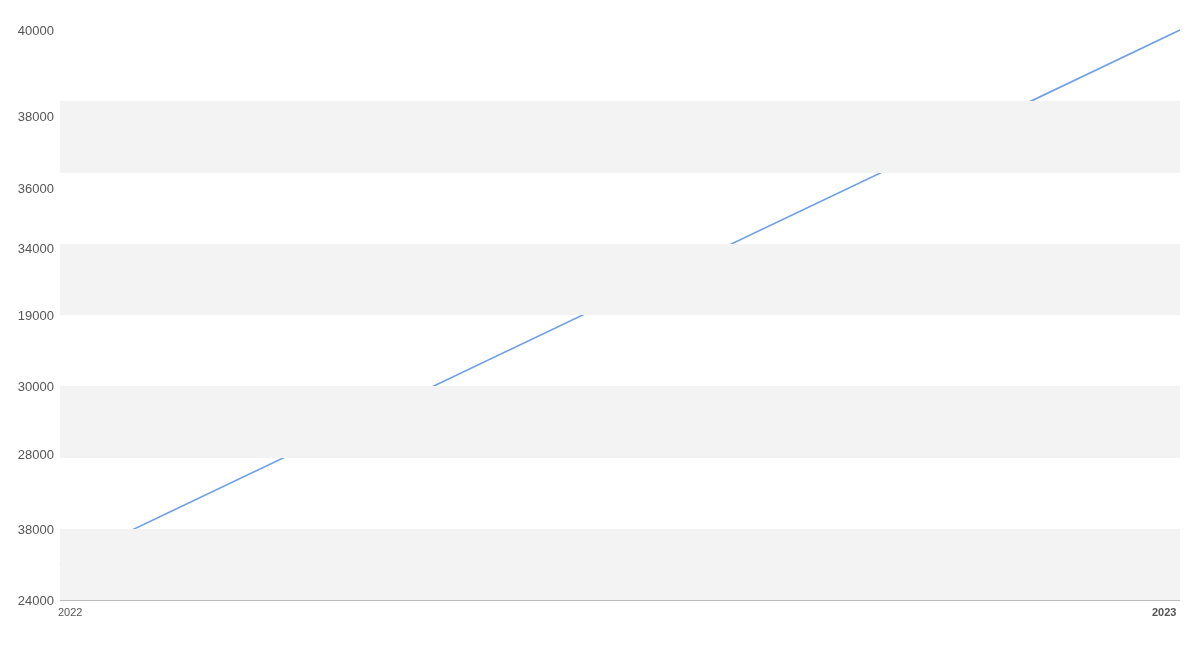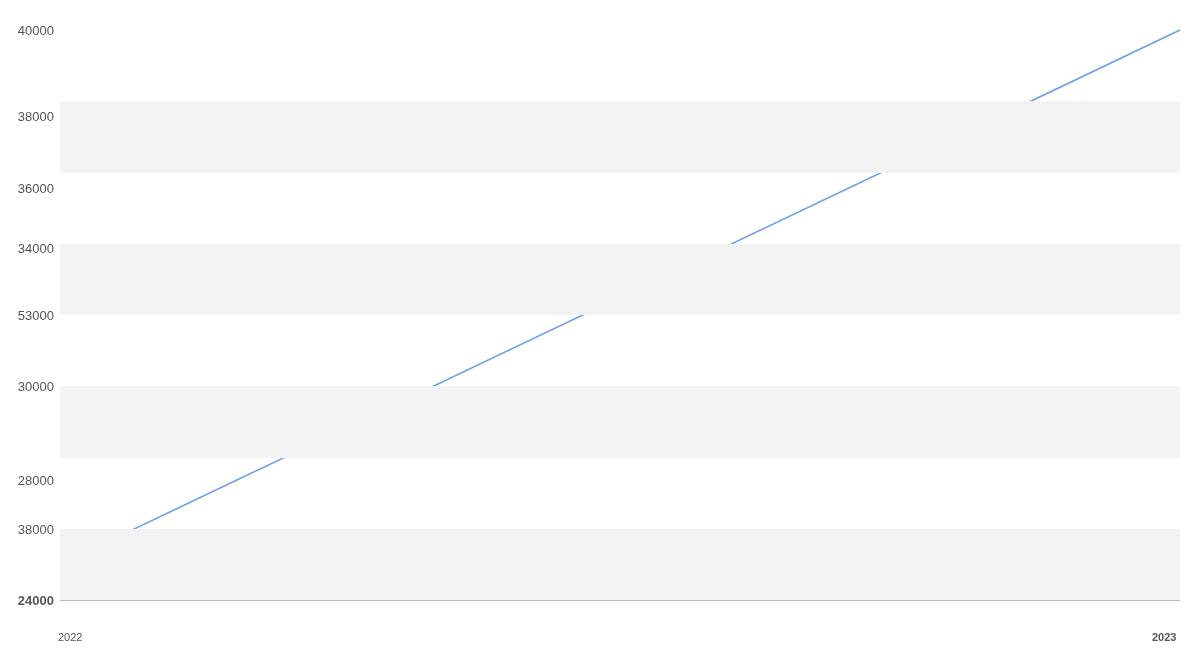--- a/index.html
+++ b/index.html
@@ -48,21 +48,20 @@
     text-align: right;
     font-size: 13px;
     color: #555;
     transform: translateY(-50%);
   }
   .xtick-label {
     position: absolute;
     top: 606px;
     font-size: 11px;
     color: #555;
-    margin-top: 25px;
   }
   svg.line {
     position: absolute;
     left: 0;
     top: 0;
     width: 100%;
     height: 100%;
     overflow: visible;
   }
 </style>
@@ -72,24 +71,24 @@
 <div class="chart-wrap">
   <div class="plot">
     <svg class="line" preserveAspectRatio="none" viewBox="0 0 1120 570">
         <polyline points="0,534.375 1120,0" fill="none" stroke="#6f9fe8" stroke-width="1.6" vector-effect="non-scaling-stroke"></polyline>
       </svg>
   <div class="band" style="top: 498.75px; height: 71.25px;"></div>
       <div class="band" style="top: 356.25px; height: 71.25px;"></div>
       <div class="band" style="top: 213.75px; height: 71.25px;"></div>
       <div class="band" style="top: 71.25px; height: 71.25px;"></div>
     </div>
-<div class="ytick-label" style="top: 600px; font-weight: bold;">24000</div>
+<div class="ytick-label" style="top: 600px;">24000</div>
     <div class="ytick-label" style="top: 528.75px;">38000</div>
-    <div class="ytick-label" style="top: 480px;">28000</div>
+    <div class="ytick-label" style="top: 454px;">28000</div>
     <div class="ytick-label" style="top: 386.25px; text-align: right;">30000</div>
-    <div class="ytick-label" style="top: 315px;">53000</div>
+    <div class="ytick-label" style="top: 315px;">19000</div>
     <div class="ytick-label" style="top: 236px; margin-top: 12px;">34000</div>
     <div class="ytick-label" style="top: 188px;">36000</div>
     <div class="ytick-label" style="top: 116px;">38000</div>
     <div class="ytick-label" style="top: 30px;">40000</div>
     <div class="xtick-label" style="left: 58px;">2022</div>
     <div class="xtick-label" style="left: 1152px; font-weight: bold;">2023</div>
   </div>
 
 </body></html>

